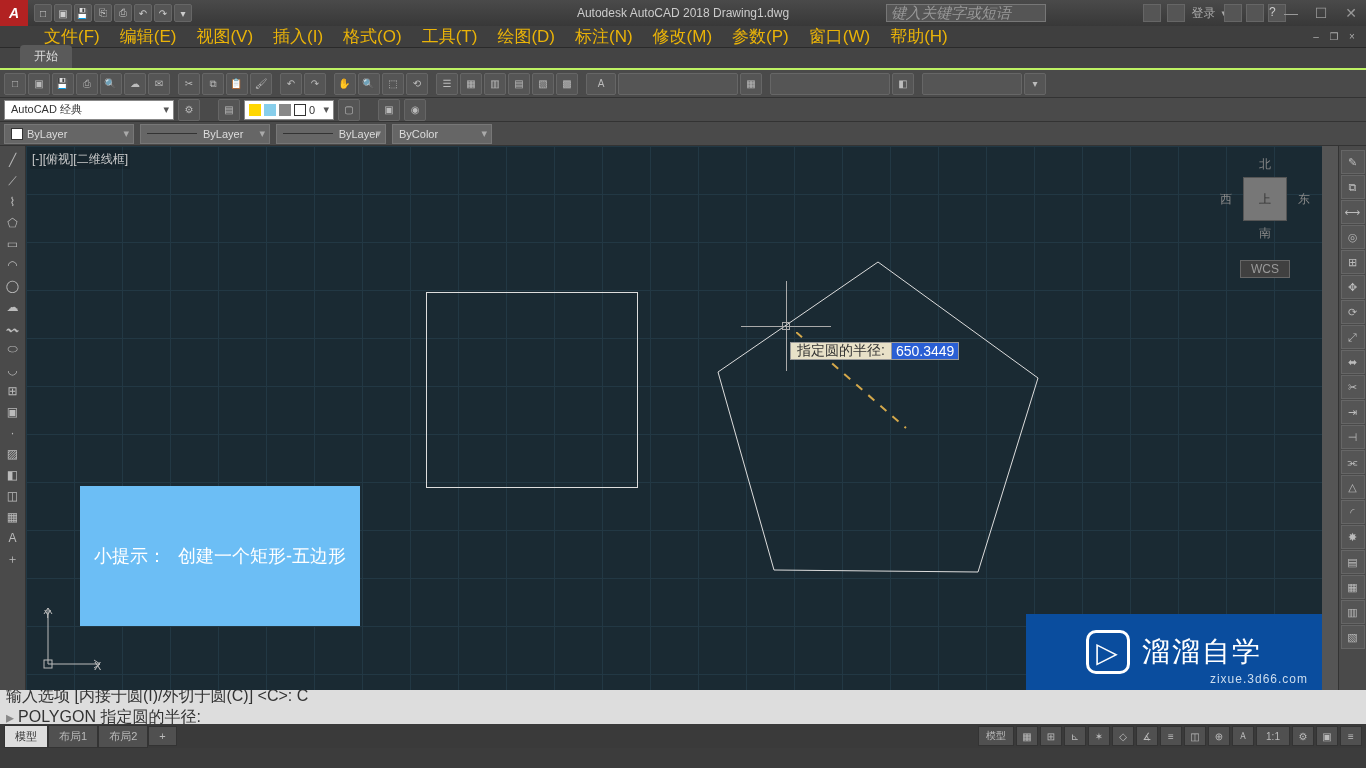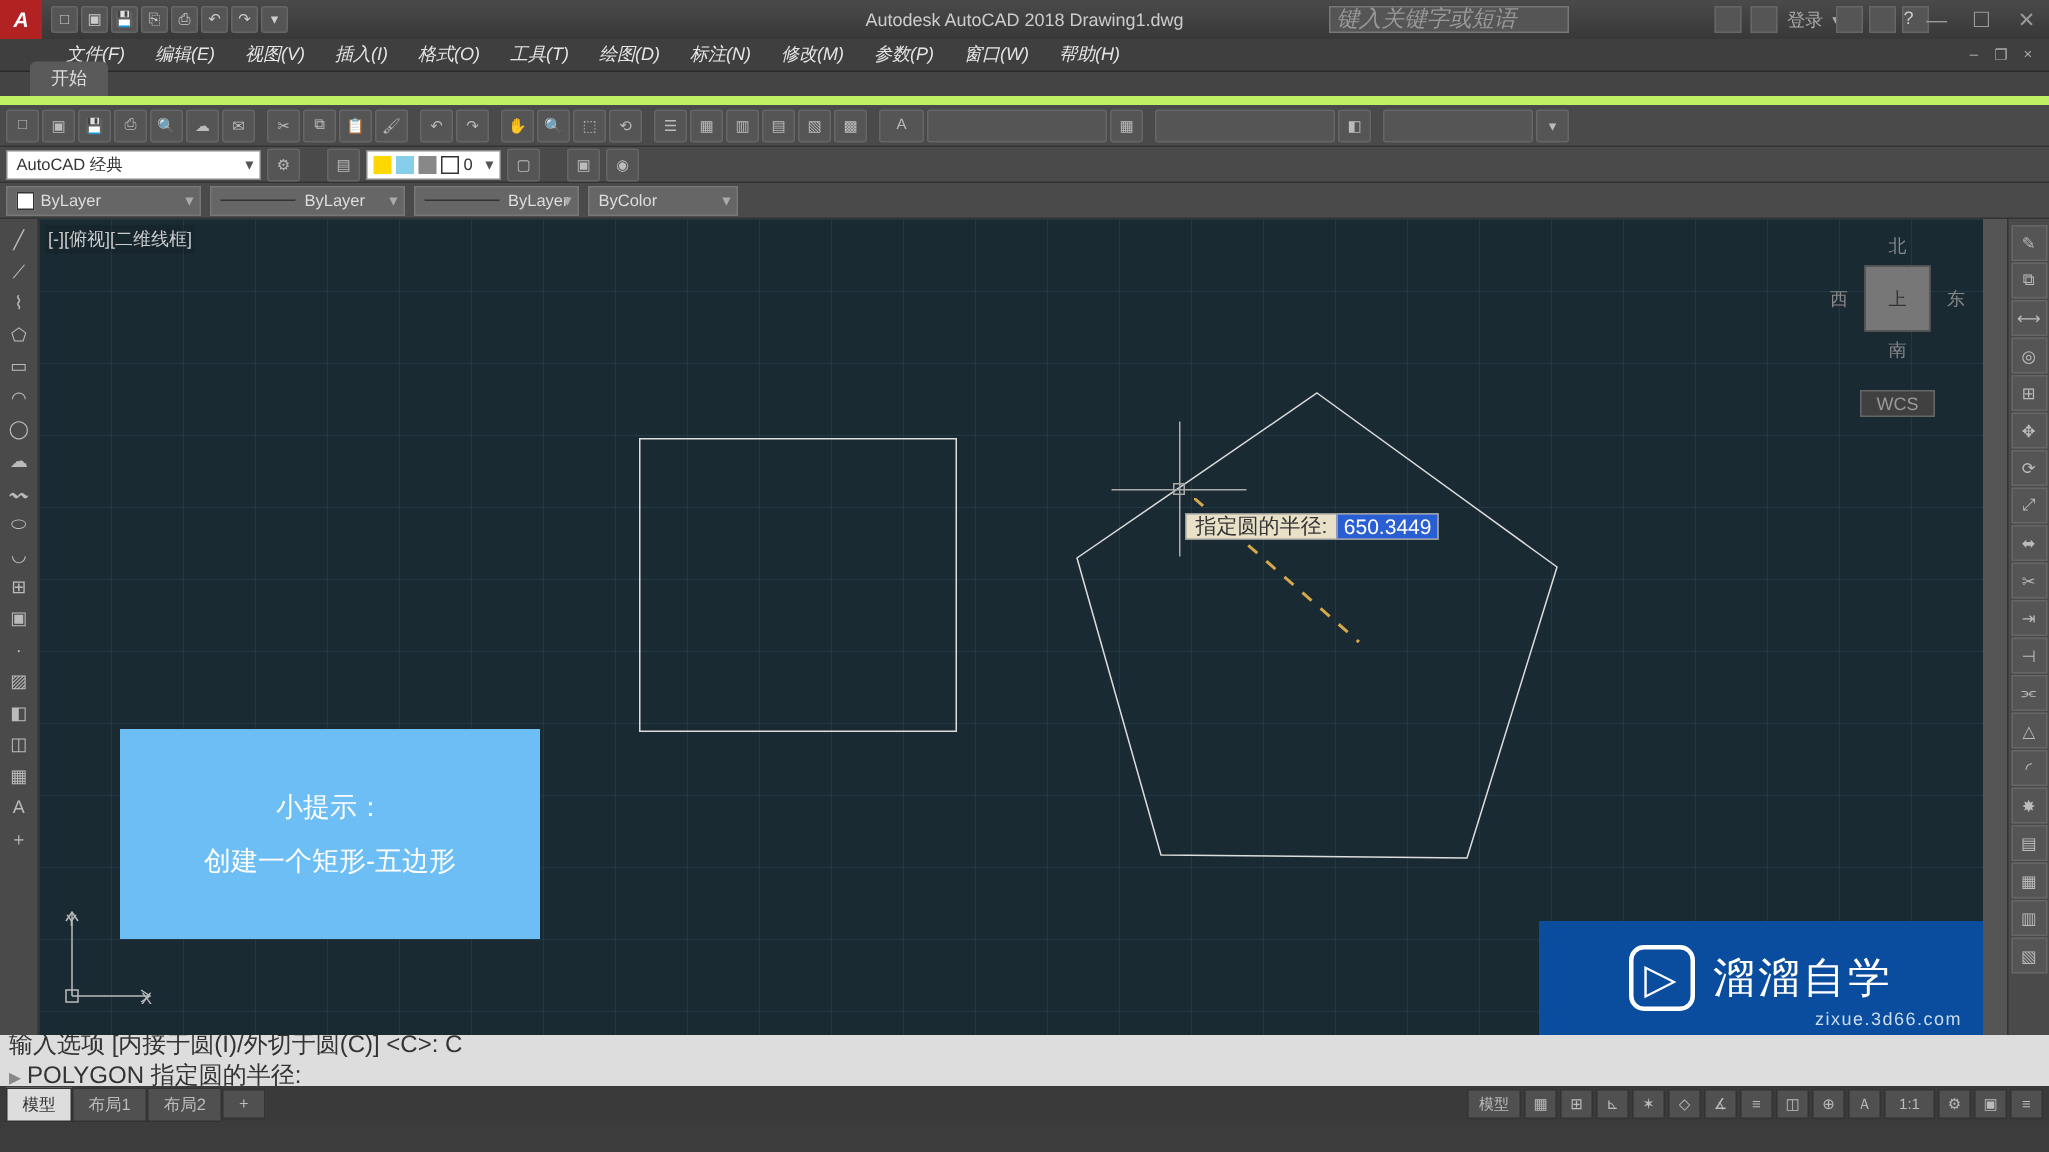--- a/index.html
+++ b/index.html
@@ -14,26 +14,26 @@
 .title-bar .search-box { position:absolute; right: 320px; width: 160px; height: 18px; background: #555; border: 1px solid #777; color: #999; font-style: italic; padding: 0 4px; font-size: 15px; line-height:16px;}
 .title-bar .user-area { position:absolute; right: 140px; display:flex; gap:6px; align-items:center; color:#aaa;}
 .title-bar .user-area .ubtn{width:18px;height:18px;background:#555;border:1px solid #666;}
 .title-bar .right-icons { position:absolute; right:80px; display:flex; gap:4px;}
 .title-bar .right-icons .ubtn{width:18px;height:18px;background:#555;border:1px solid #666;}
 .title-bar .win-controls { position: absolute; right: 0; display: flex; }
 .title-bar .win-controls div { width: 30px; height: 26px; display: flex; align-items: center; justify-content: center; color: #999; font-size: 14px; cursor:pointer;}
 
 
 .menu-bar { height: 22px; background: #3f3f3f; display: flex; align-items: center; padding: 0 34px; border-bottom:1px solid #2a2a2a; position:relative;}
-.menu-bar .menu-item { padding: 0 10px; color: #e5e5e5; font-size: 12px; cursor:pointer;font-style:italic;}
+.menu-bar .menu-item { padding: 0 10px; color: #eab308; font-size: 17px; cursor:pointer;}
 .menu-bar .mini { position:absolute; right:6px; display:flex; gap:2px;}
 .menu-bar .mini div{width:16px;height:14px;display:flex;align-items:center;justify-content:center;color:#aaa;font-size:10px;}
 
 
-.file-tab-row { height: 22px; background: #444; display: flex; align-items: flex-end; padding-left: 20px; position: relative; border-bottom:6px solid #bef264;}
+.file-tab-row { height: 22px; background: #444; display: flex; align-items: flex-end; padding-left: 20px; position: relative; border-bottom:2px solid #bef264;}
 .file-tab-row .tab { background: #5a5a5a; color: #ddd; padding: 3px 14px; border-radius: 4px 4px 0 0; font-size: 12px; }
 .file-tab-row .overlay { position:absolute; left:50px; top:-4px; font-size:28px; font-weight:bold; color:#fff; text-shadow:2px 2px 3px #000,-1px -1px 0 #4a8; font-style:italic; pointer-events:none;}.file-tab-row .overlay i{font-style:italic;color:#fff;background:#1ab5c9;border-radius:50%;padding:0 6px;font-size:22px;}
 
 
 .toolbar { display: flex; align-items:center; height: 28px; background: #4a4a4a; border-bottom: 1px solid #333; padding: 0 4px; gap: 2px; }
 .toolbar .tbtn { width: 22px; height: 22px; background: #555; border: 1px solid #666; border-radius: 2px; display:flex;align-items:center;justify-content:center;font-size:10px;color:#bbb;}
 .toolbar .sep { width: 4px; height: 22px; }
 
 
 .prop-row { height: 24px; background: #4a4a4a; display: flex; align-items: center; padding: 0 4px; gap: 6px; border-bottom:1px solid #333;}
@@ -72,21 +72,21 @@
 .crosshair .h{position:absolute;width:90px;height:1px;background:#aaa;left:-45px;top:0;}
 .crosshair .v{position:absolute;width:1px;height:90px;background:#aaa;left:0;top:-45px;}
 .crosshair .box{position:absolute;width:8px;height:8px;border:1px solid #aaa;left:-4px;top:-4px;}
 .rubber{position:absolute;left:770px;top:186px;width:120px;height:100px;}
 .rubber line{stroke:#d4a84b;stroke-width:2;stroke-dasharray:8 8;}
 .dyn-input{position:absolute;left:764px;top:196px;display:flex;align-items:center;background:#e8e1c8;border:1px solid #999;height:18px;font-size:14px;}
 .dyn-input .lbl{padding:0 6px;color:#333;}
 .dyn-input .val{background:#2a5fd4;color:#fff;padding:0 4px;height:100%;display:flex;align-items:center;border-left:1px solid #999;}
 
 
-.hint{position:absolute;left:54px;top:340px;width:280px;height:140px;background:#6cbef5;color:#fff;display:flex;flex-direction:column;align-items:center;justify-content:center;font-size:18px;gap:12px;}
+.hint{position:absolute;left:54px;top:340px;width:280px;height:140px;background:#6cbef5;color:#fff;display:flex;flex-direction:row;align-items:center;justify-content:center;font-size:18px;gap:12px;}
 
 
 .ucs{position:absolute;left:14px;bottom:26px;color:#bbb;font-size:11px;}
 .ucs .y{position:absolute;left:4px;top:-56px;}
 .ucs .x{position:absolute;left:54px;top:-4px;}
 .ucs svg line{stroke:#bbb;stroke-width:1;}
 
 
 .viewcube{position:absolute;right:12px;top:10px;width:90px;height:130px;color:#888;text-align:center;font-size:12px;}
 .viewcube .cube{width:44px;height:44px;background:#777;margin:4px auto;border:1px solid #555;display:flex;align-items:center;justify-content:center;color:#333;}

